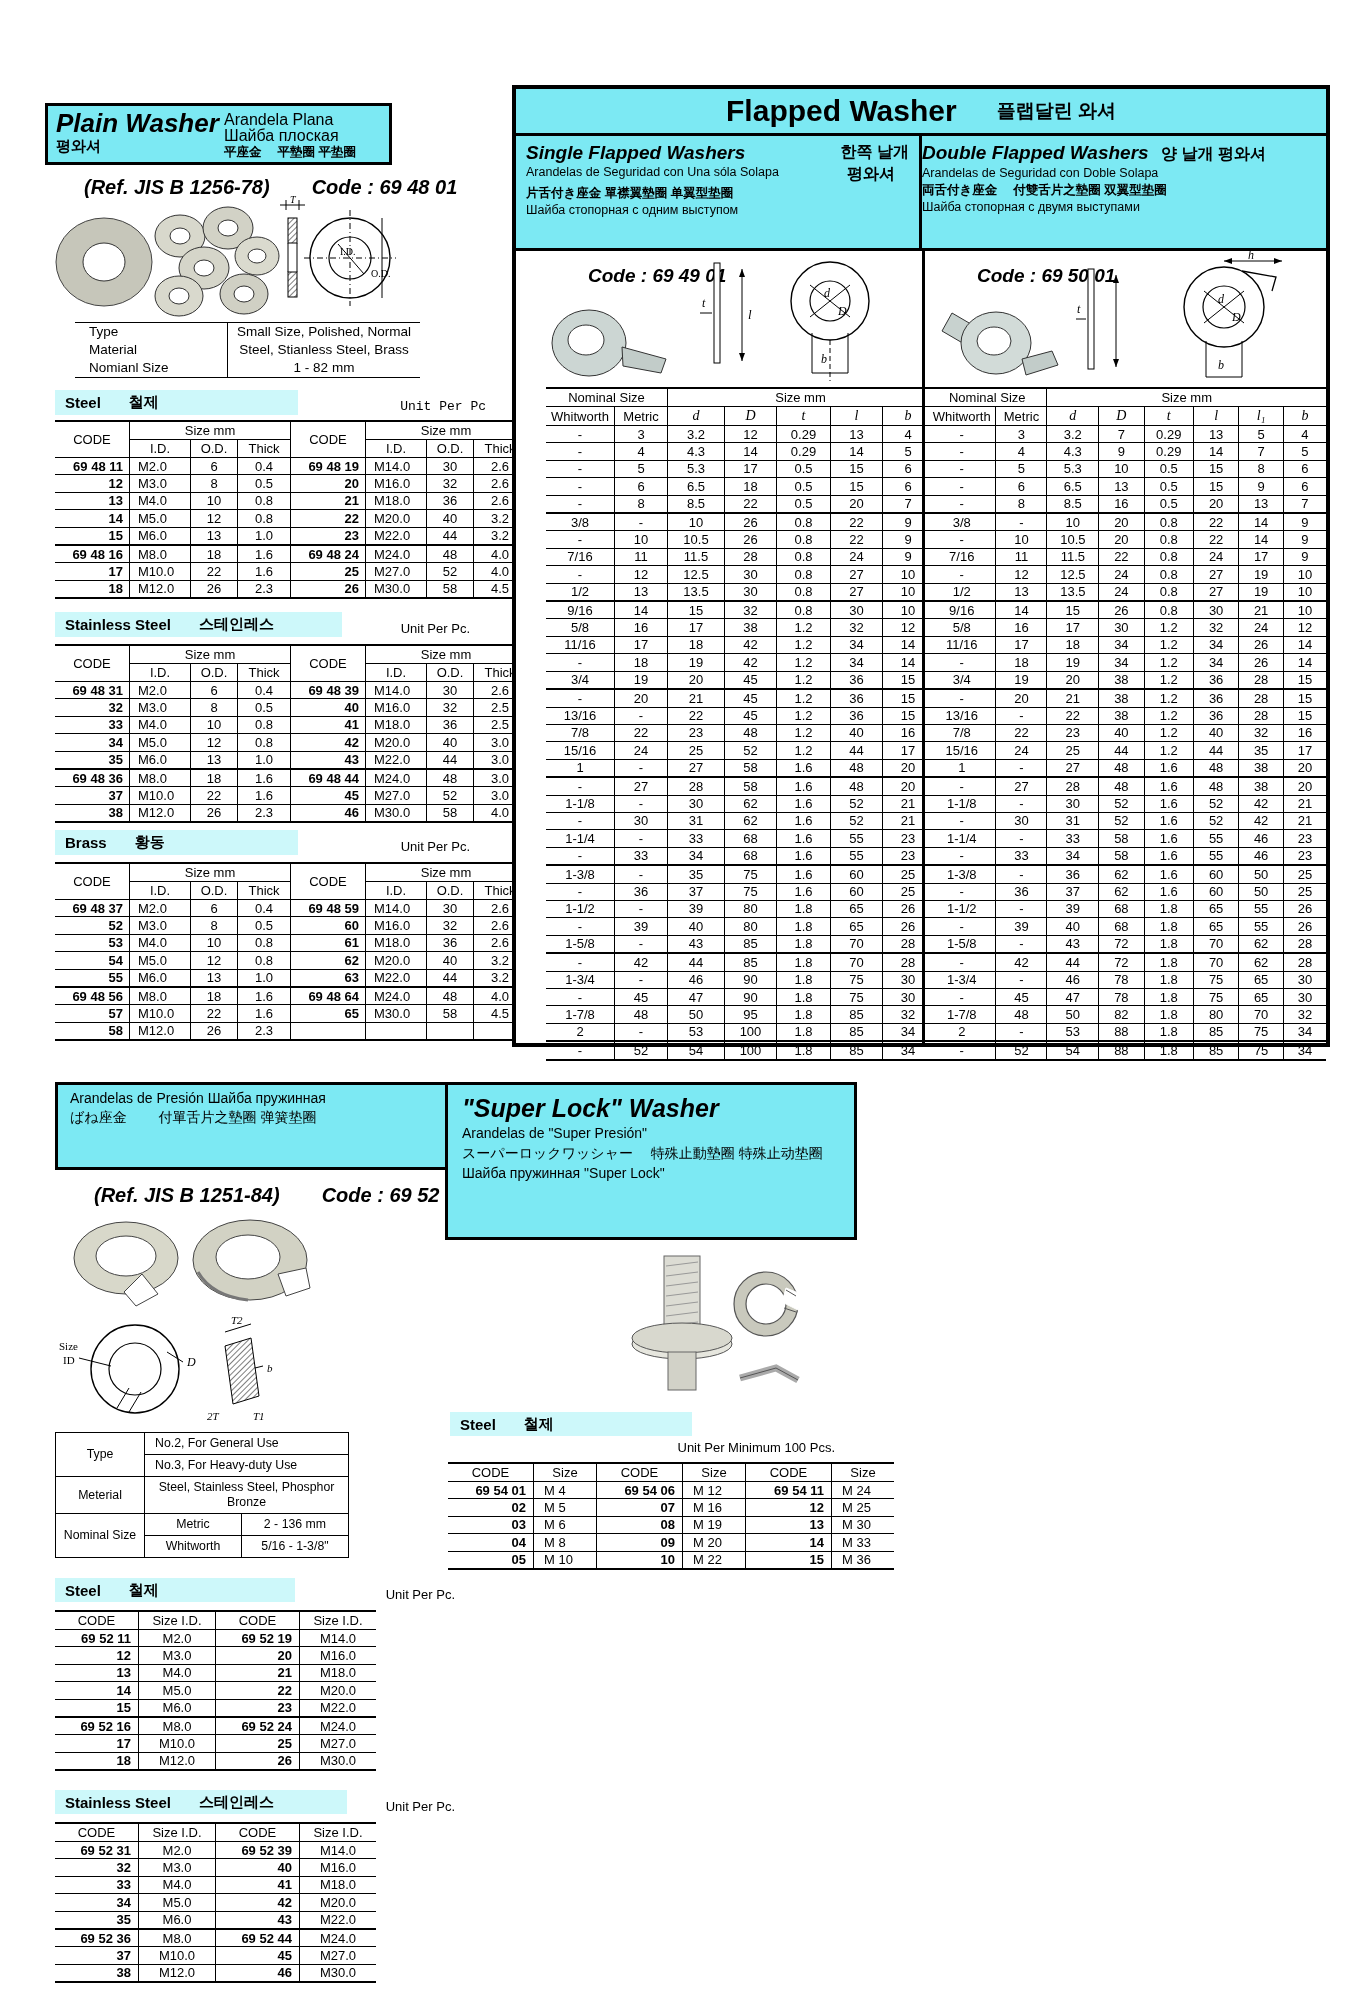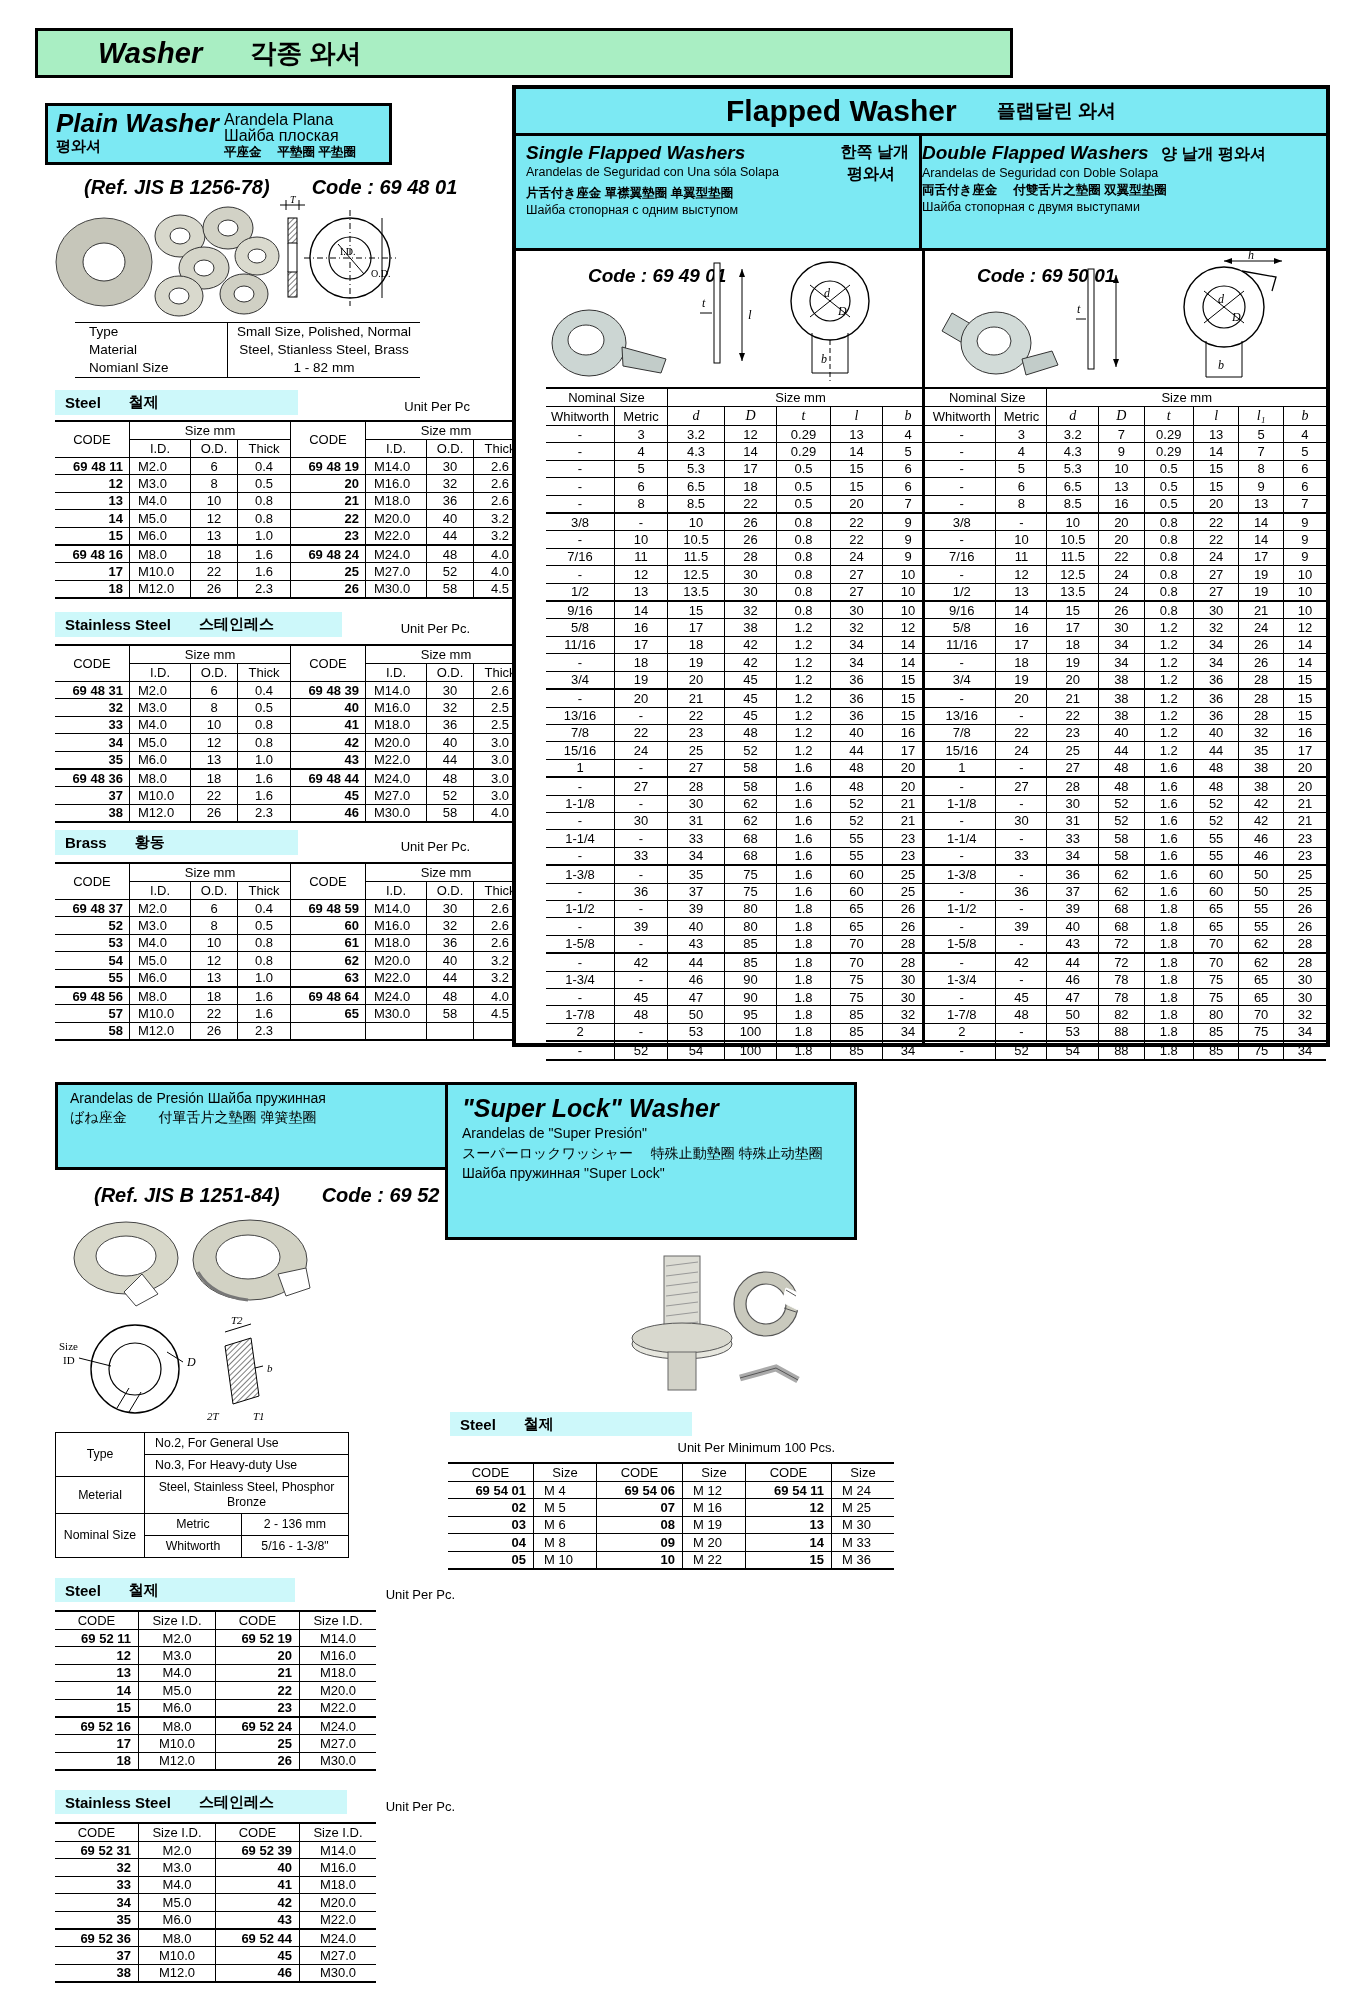--- a/index.html
+++ b/index.html
@@ -64,24 +64,20 @@
   table.spec2 td.lbl{width:78px;}
 
   .lang-sm{font-size:12.5px;line-height:17px;}
   svg text{font-family:"Liberation Serif",serif;}
 </style>
 </head>
 <body>
 
 <div id="page">
 
-  <div class="abs banner" style="left:35px;top:28px;width:972px;height:44px;">
-    <span style="padding-left:60px;">Washer</span>
-    <span class="ko" style="font-size:26px;font-weight:bold;">각종 와셔</span>
-  </div>
 
   <div class="abs hdrbox" style="left:45px;top:103px;width:347px;height:62px;display:flex;padding:3px 8px;">
     <div style="flex:0 0 168px;">
       <div style="font-size:26px;font-weight:bold;font-style:italic;line-height:28px;">Plain Washer</div>
       <div style="font-size:15px;font-weight:bold;line-height:18px;">평와셔</div>
     </div>
     <div style="padding-top:3px;">
       <div style="font-size:16px;line-height:16px;">Arandela Plana  Шайба плоская</div>
       <div style="font-size:12.5px;font-weight:bold;line-height:16px;">平座金　 平墊圈  平垫圈</div>
     </div>
@@ -154,21 +150,21 @@
           <td>Nomianl Size</td>
         <td>1 - 82 mm</td>
         </tr>
   </tbody>
     </table>
 
   <div class="abs bar" style="left:55px;top:390px;width:243px;height:25px;">
     <span>Steel</span>
     <span>철제</span>
   </div>
-  <div class="abs unit" style="left:310px;top:399px;width:160px;">Unit Per Pc</div>
+  <div class="abs unit" style="left:326px;top:399px;width:160px;font-family:Liberation Mono, monospace;">Unit Per Pc</div>
   <table class="abs data t-plain" style="left:55px;top:420px;">
       <thead>
         <tr>
           <th rowspan="2" class="c0">CODE</th>
           <th colspan="3" class="c1">Size mm</th>
           <th rowspan="2" class="c2">CODE</th>
           <th colspan="3" class="c3">Size mm</th>
         </tr>
         <tr>
           <th class="c0">I.D.</th>

